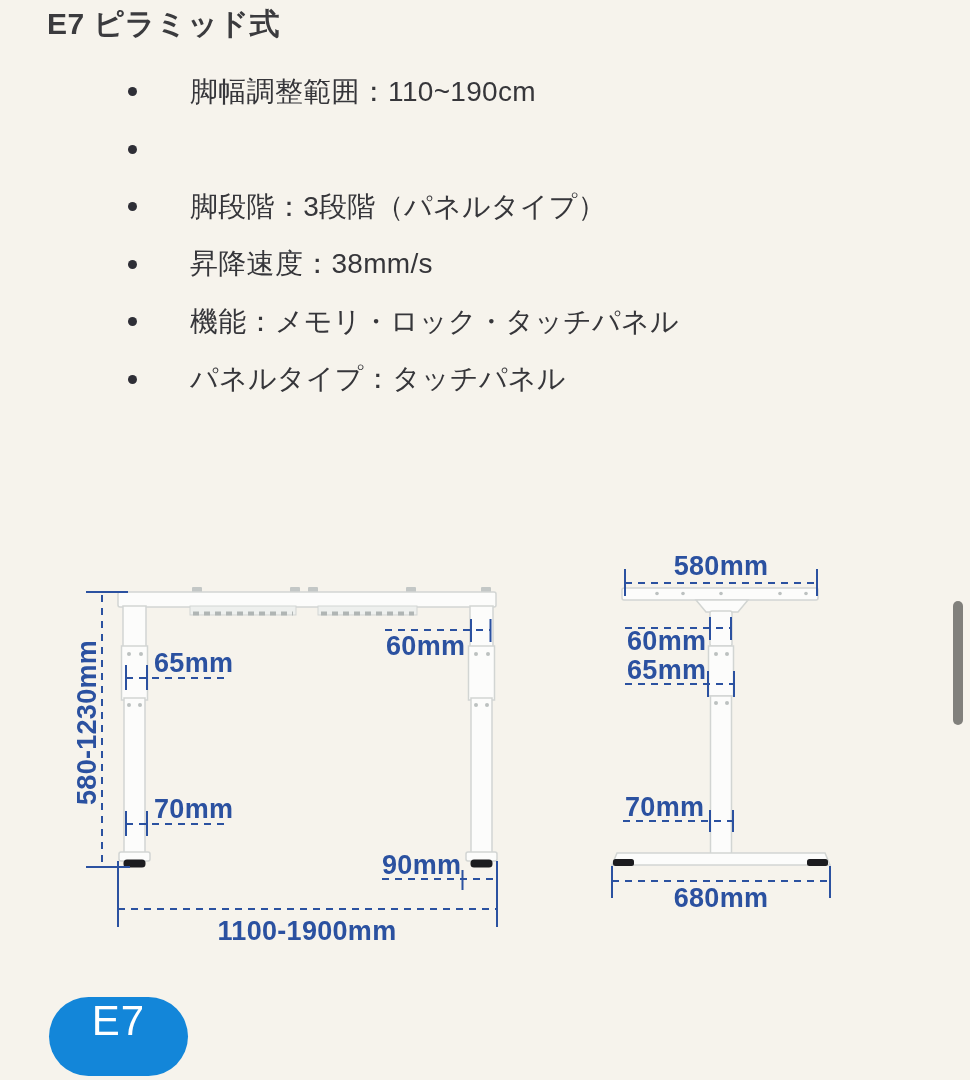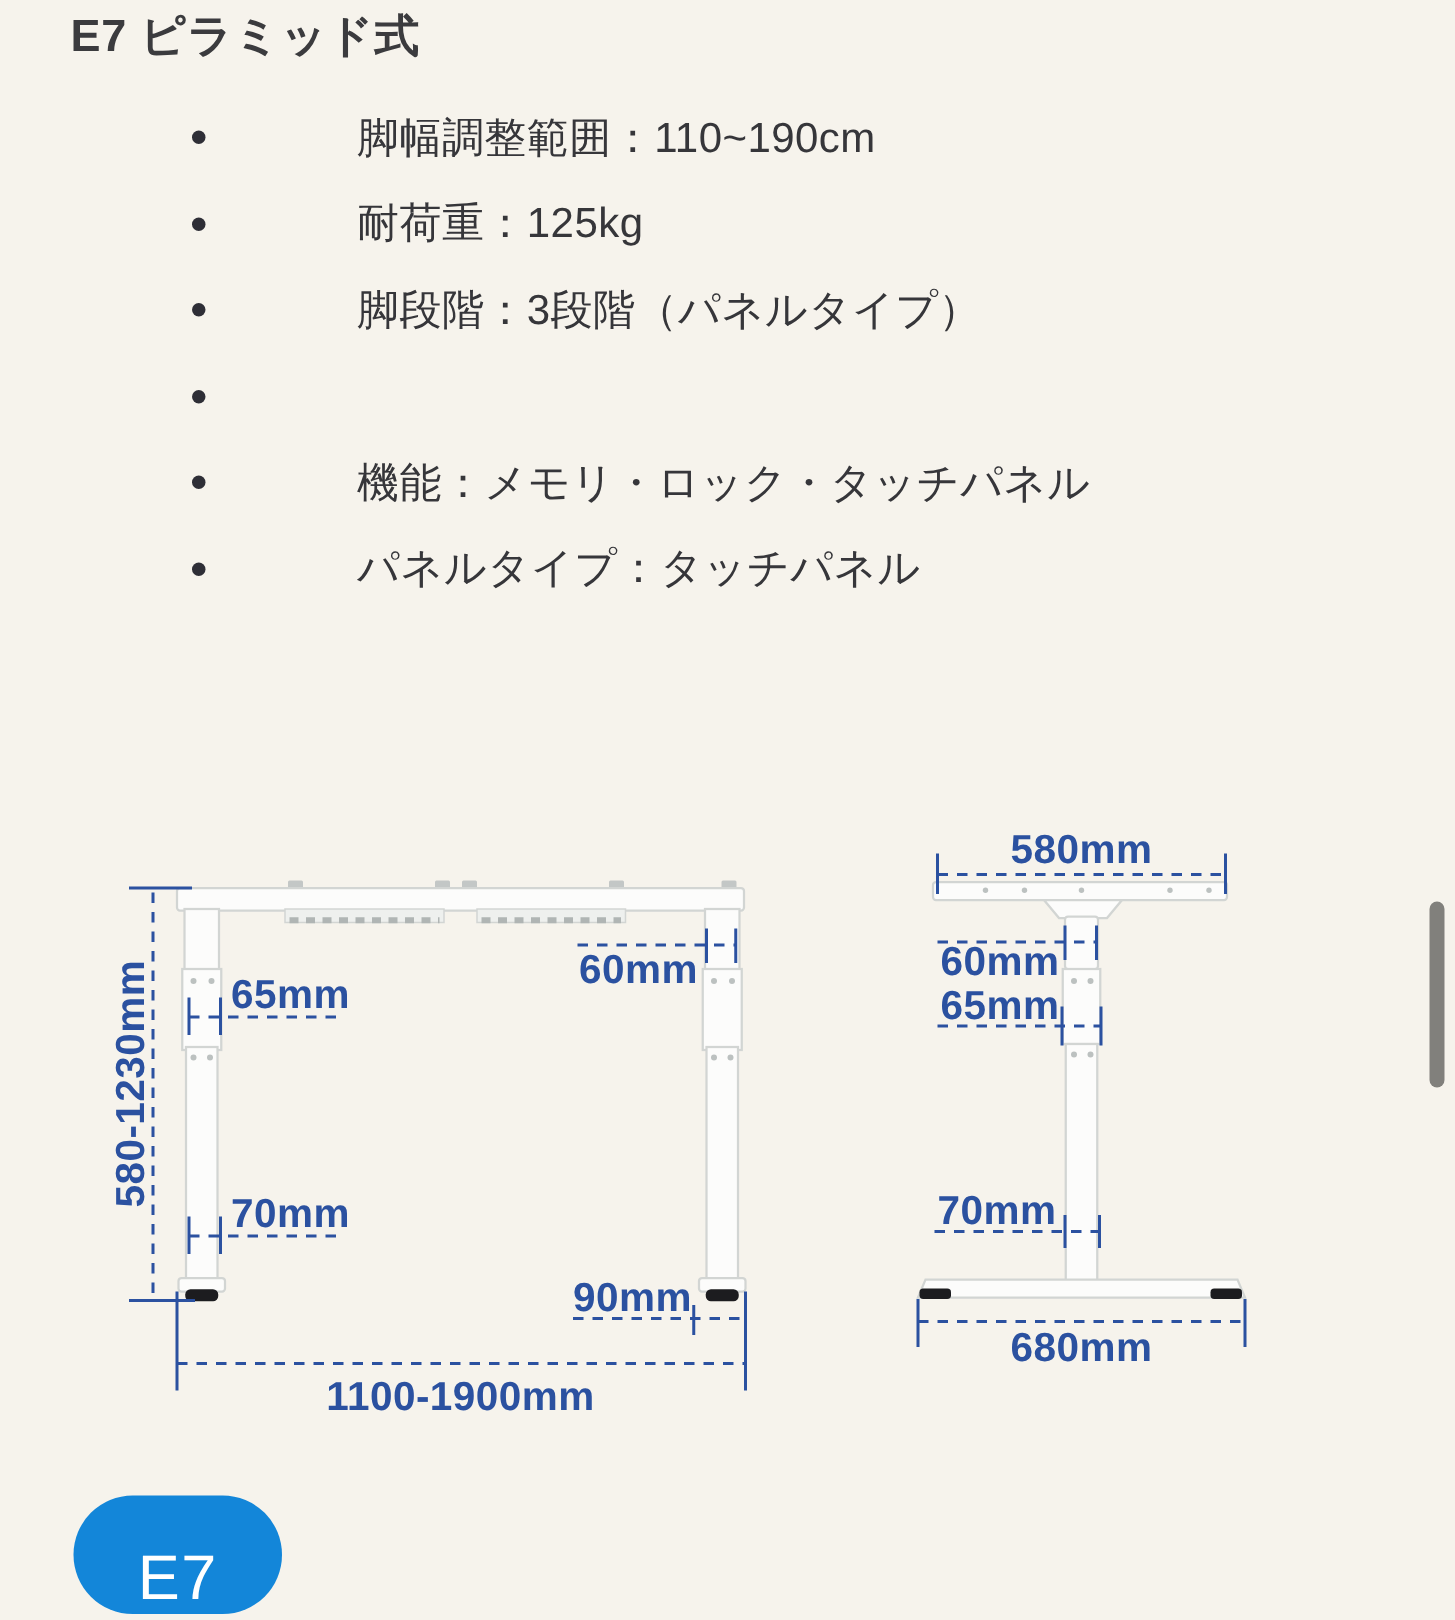--- a/index.html
+++ b/index.html
@@ -10,21 +10,21 @@
   }
   .page-title{
     position:absolute;left:47px;top:4px;margin:0;
     font-size:30px;font-weight:700;color:#3b3b3e;letter-spacing:.5px;
   }
   .spec-list{
     position:absolute;left:0;top:63px;margin:0;padding:0;list-style:none;width:100%;
   }
   .spec-list li{
     display:flex;align-items:center;height:57.5px;padding-left:128px;
-    font-size:28px;color:#36363a;letter-spacing:.3px;white-space:nowrap;gap:48px;
+    font-size:28px;color:#36363a;letter-spacing:.3px;white-space:nowrap;
   }
   .dot{
     width:9px;height:9px;border-radius:50%;background:#2e2e36;
     margin-right:53px;flex:none;
   }
   .diagram-svg{position:absolute;left:0;top:540px;}
   
   .f{fill:#fcfcfb;stroke:#d2d5d3;stroke-width:1.5;}
   .shade{fill:#eef0ee;stroke:#d2d5d3;stroke-width:1;}
   .dl{stroke:#2b51a0;stroke-width:2;fill:none;}
@@ -34,44 +34,44 @@
   .bolt{fill:#bcc1c0;}
   .tab{fill:#c3c7c6;}
   .teeth{stroke:#b0b5b4;stroke-width:4;stroke-dasharray:6 5;fill:none;}
   .scrollbar-thumb{
     position:absolute;left:953px;top:601px;width:10px;height:124px;
     border-radius:5px;background:#81807c;
   }
   .variant-badge{
     position:absolute;left:49px;top:997px;width:139px;height:79px;
     border-radius:40px;background:#1386d9;color:#ffffff;
-    display:flex;align-items:flex-end;justify-content:center;
+    display:flex;align-items:flex-start;justify-content:center;
     font-size:42px;letter-spacing:1px;cursor:pointer;
   }
 </style>
 </head>
 <body>
 
 <h1 class="page-title">E7 ピラミッド式</h1>
 
 <ul class="spec-list">
   <li>
       <span class="dot"></span>
       <span>脚幅調整範囲：110~190cm</span>
     </li>
   <li>
       <span class="dot"></span>
-      <span>耐荷重：125kg</span>
     </li>
   <li>
       <span class="dot"></span>
       <span>脚段階：3段階（パネルタイプ）</span>
     </li>
   <li>
       <span class="dot"></span>
+      <span>昇降速度：38mm/s</span>
     </li>
   <li>
       <span class="dot"></span>
       <span>機能：メモリ・ロック・タッチパネル</span>
     </li>
   <li>
       <span class="dot"></span>
       <span>パネルタイプ：タッチパネル</span>
     </li>
 </ul>

